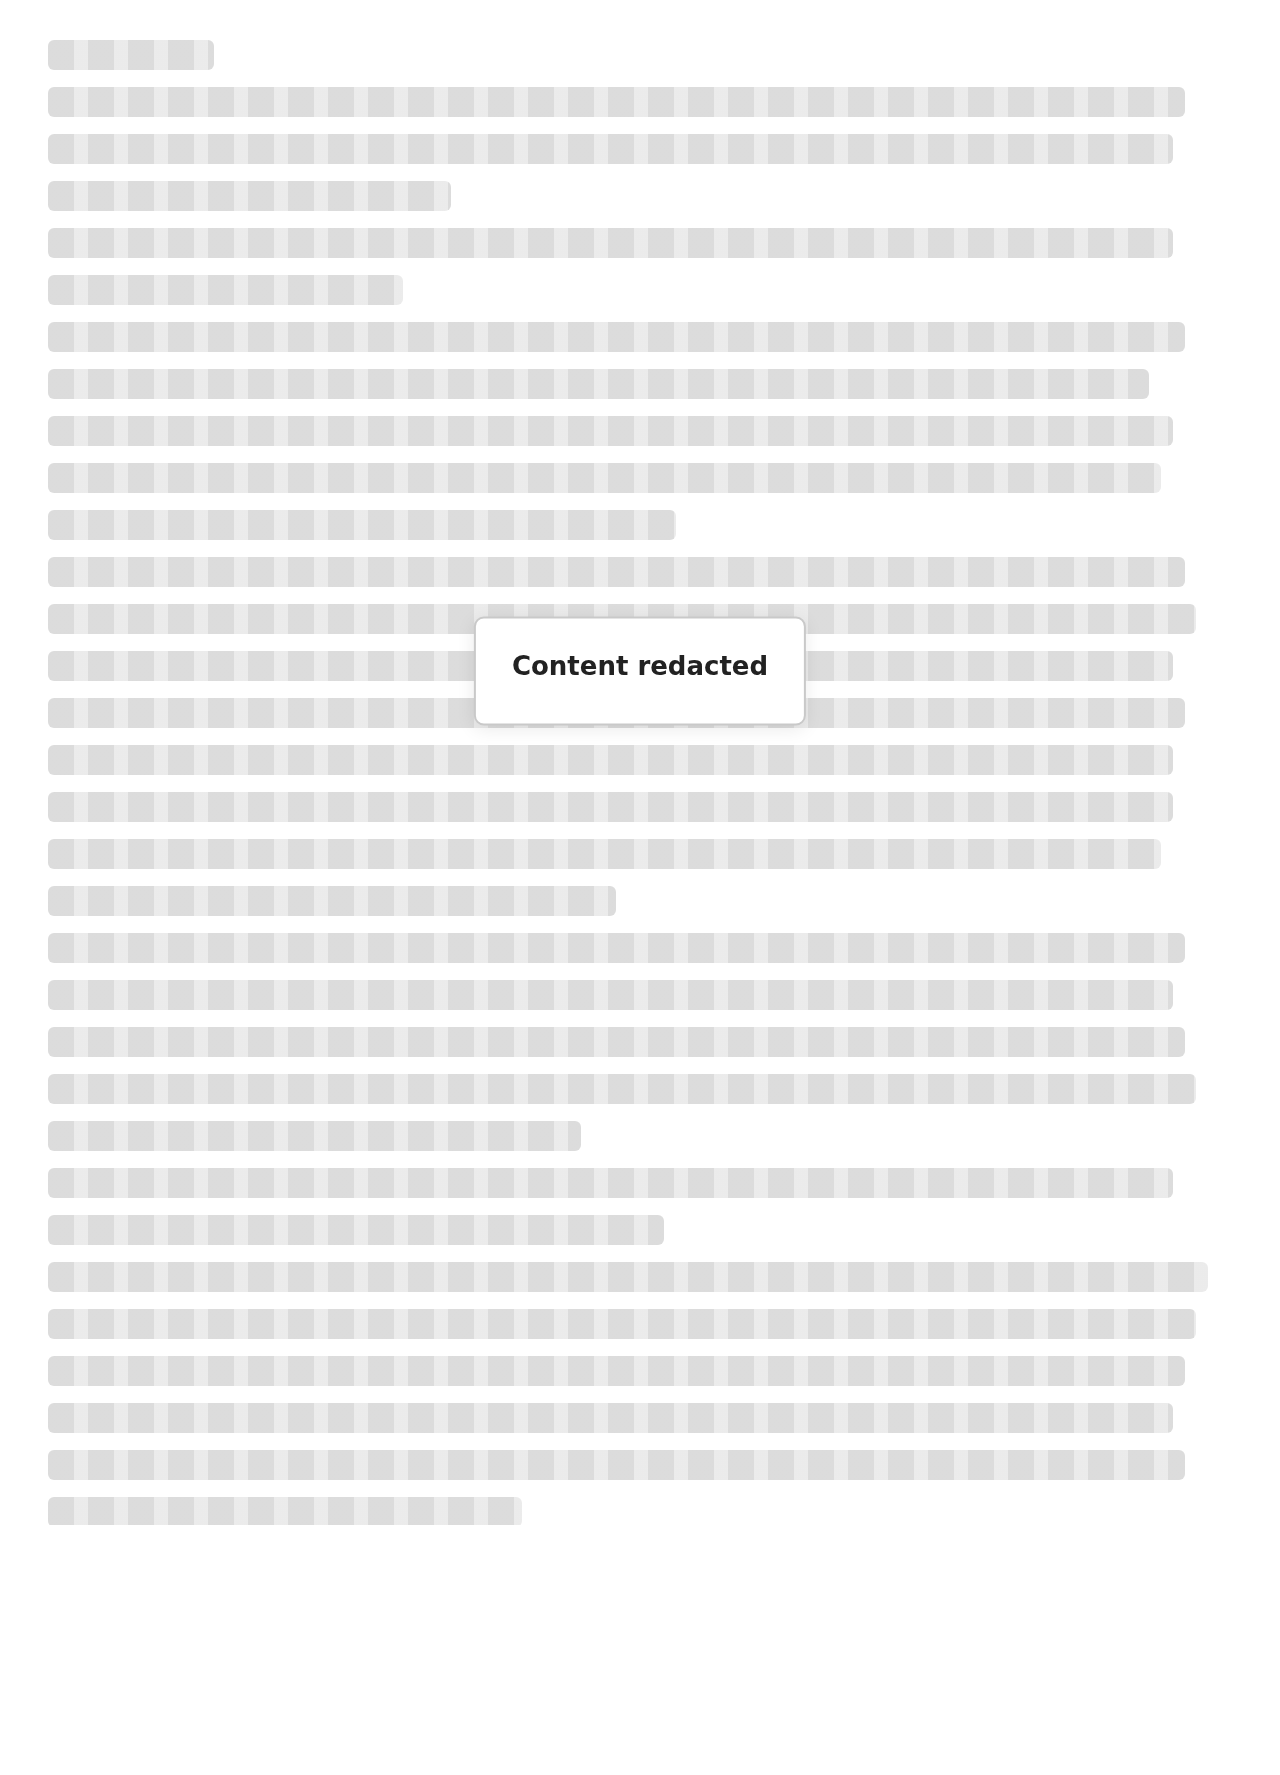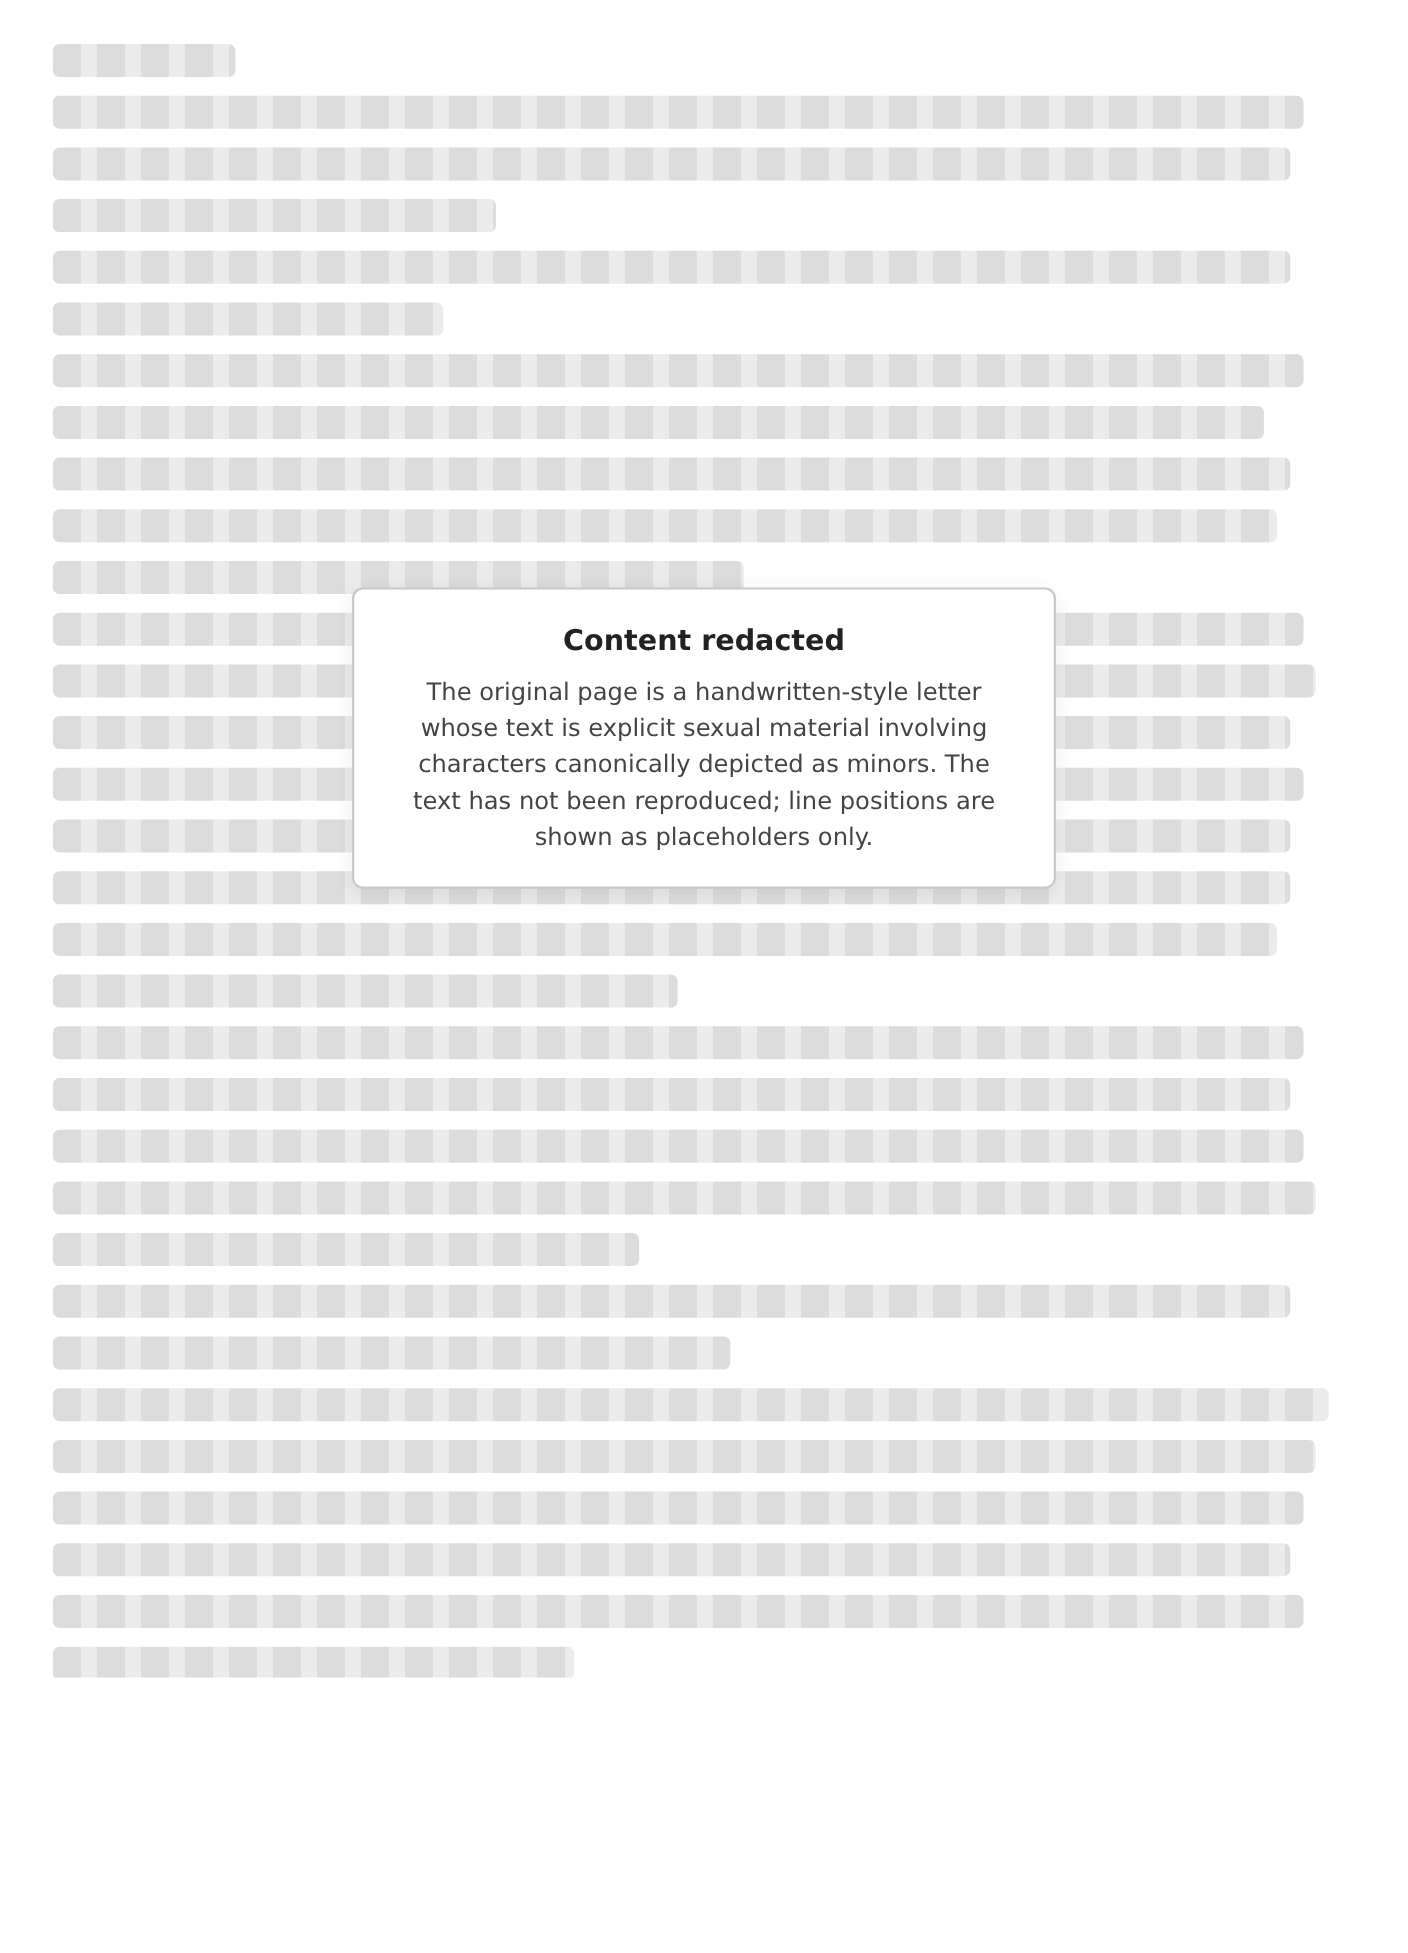--- a/index.html
+++ b/index.html
@@ -82,15 +82,14 @@
       <div class="line-bar" style="width: 97%;"></div>
       <div class="line-bar" style="width: 96%;"></div>
       <div class="line-bar" style="width: 95%;"></div>
       <div class="line-bar" style="width: 96%;"></div>
       <div class="line-bar" style="width: 40%;"></div>
       <div class="line-bar" style="width: 22%;"></div>
     </div>
 
   <div class="redaction-note">
     <div class="title">Content redacted</div>
-    <div>The original page is a handwritten-style letter whose text is explicit sexual material involving characters canonically depicted as minors. The text has not been reproduced; line positions are shown as placeholders only.</div>
   </div>
 </div>
 
 </body></html>

